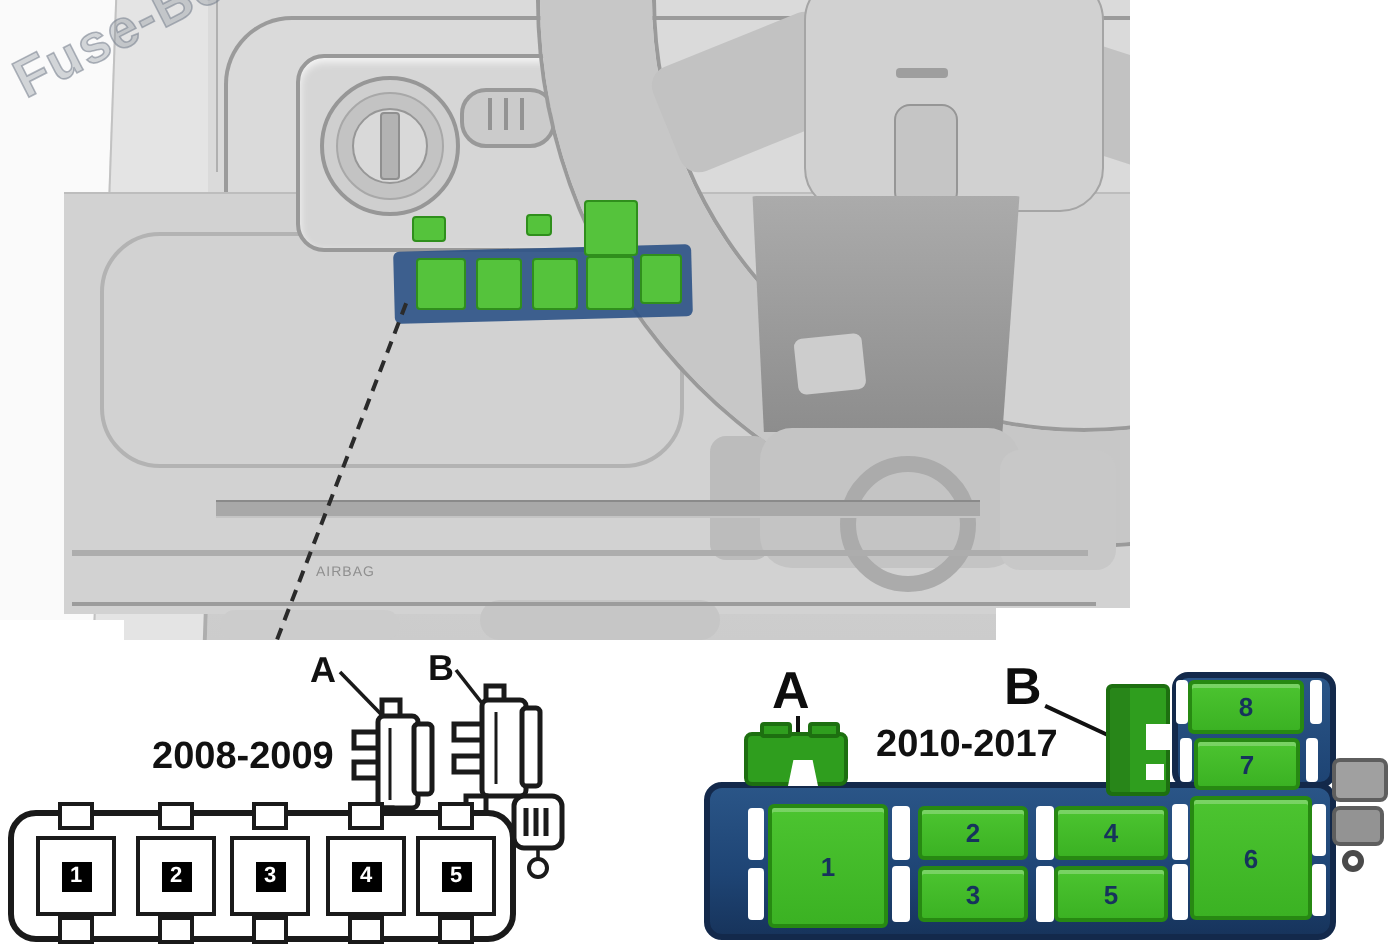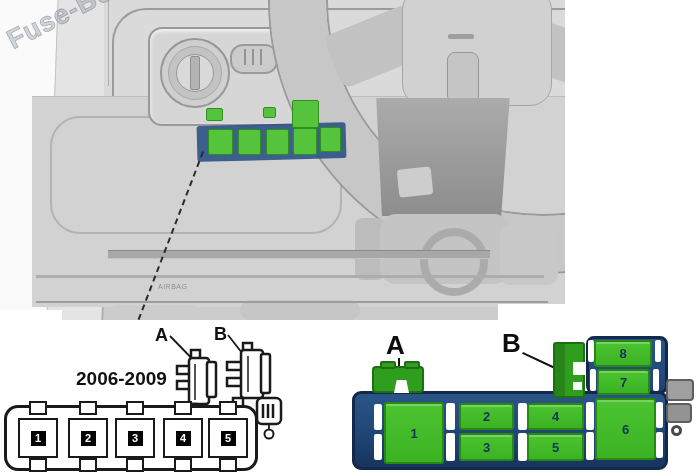--- a/index.html
+++ b/index.html
@@ -186,21 +186,21 @@
       <g>
         <rect x="257" y="78" width="24" height="26" rx="5"></rect>
         <line x1="263" y1="84" x2="263" y2="98"></line>
         <line x1="268" y1="84" x2="268" y2="98"></line>
         <line x1="273" y1="84" x2="273" y2="98"></line>
         <line x1="269" y1="104" x2="269" y2="110" stroke-width="1.8"></line>
         <circle cx="269" cy="114" r="4.5" stroke-width="2"></circle>
       </g>
     </svg>
 
-    <span class="abs d8-title">2006-2009</span>
+    <span class="abs d8-title">2008-2009</span>
     <span class="abs d8-a">A</span>
     <span class="abs d8-b">B</span>
 
     <div class="abs strip"></div>
 
     <div class="tab" style="left:29px;top:81px;"></div>
     <div class="tab" style="left:79px;top:81px;"></div>
     <div class="tab" style="left:126px;top:81px;"></div>
     <div class="tab" style="left:174px;top:81px;"></div>
     <div class="tab" style="left:219px;top:81px;"></div>
@@ -223,20 +223,21 @@
         <span class="badge">4</span>
       </div>
     <div class="relay8" style="left:208px;">
         <span class="badge">5</span>
       </div>
   </div>
 
   <div class="abs diag2010">
     <span class="abs d10-a">A</span>
     <span class="abs d10-b">B</span>
+    <span class="abs d10-title">2010-2017</span>
     <div class="abs d10-leadA"></div>
     <div class="abs d10-leadB"></div>
 
     <div class="abs navyback"></div>
     <div class="abs navybox"></div>
 
     <div class="slot" style="left:24px;top:84px;width:8px;height:26px;"></div>
     <div class="slot" style="left:24px;top:114px;width:8px;height:26px;"></div>
     <div class="slot" style="left:96px;top:83px;width:9px;height:27px;"></div>
     <div class="slot" style="left:96px;top:113px;width:9px;height:28px;"></div>

